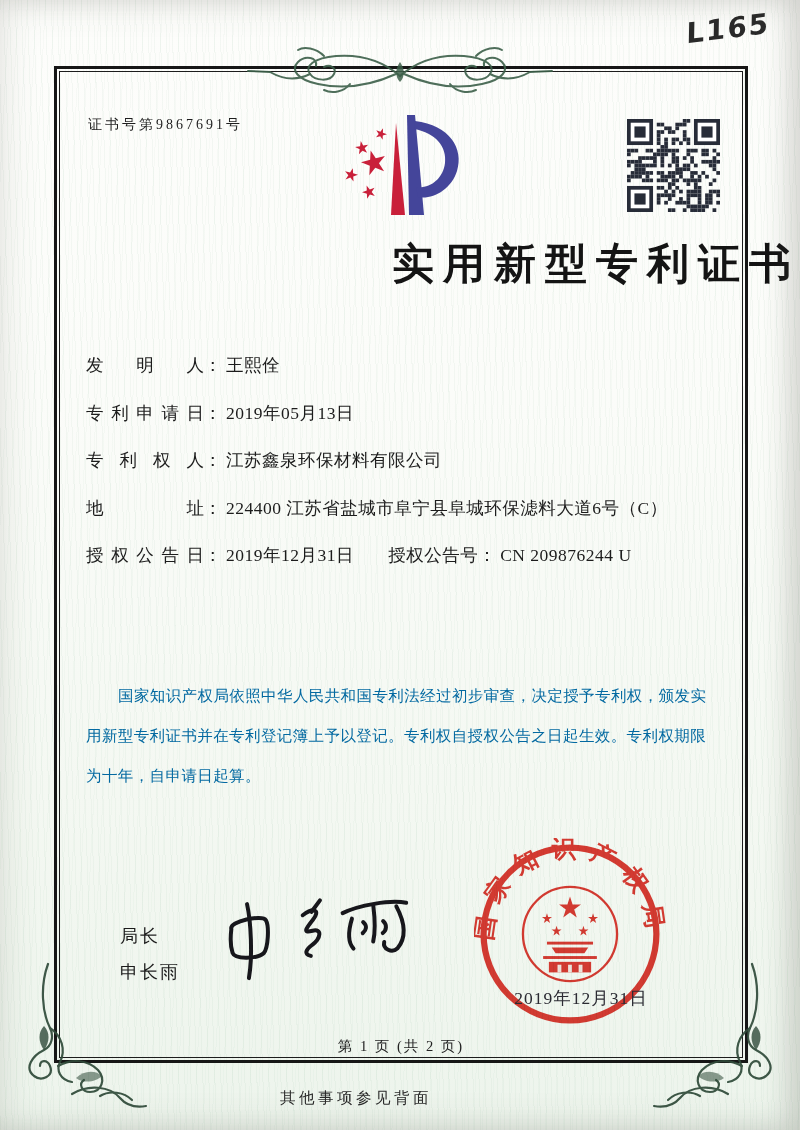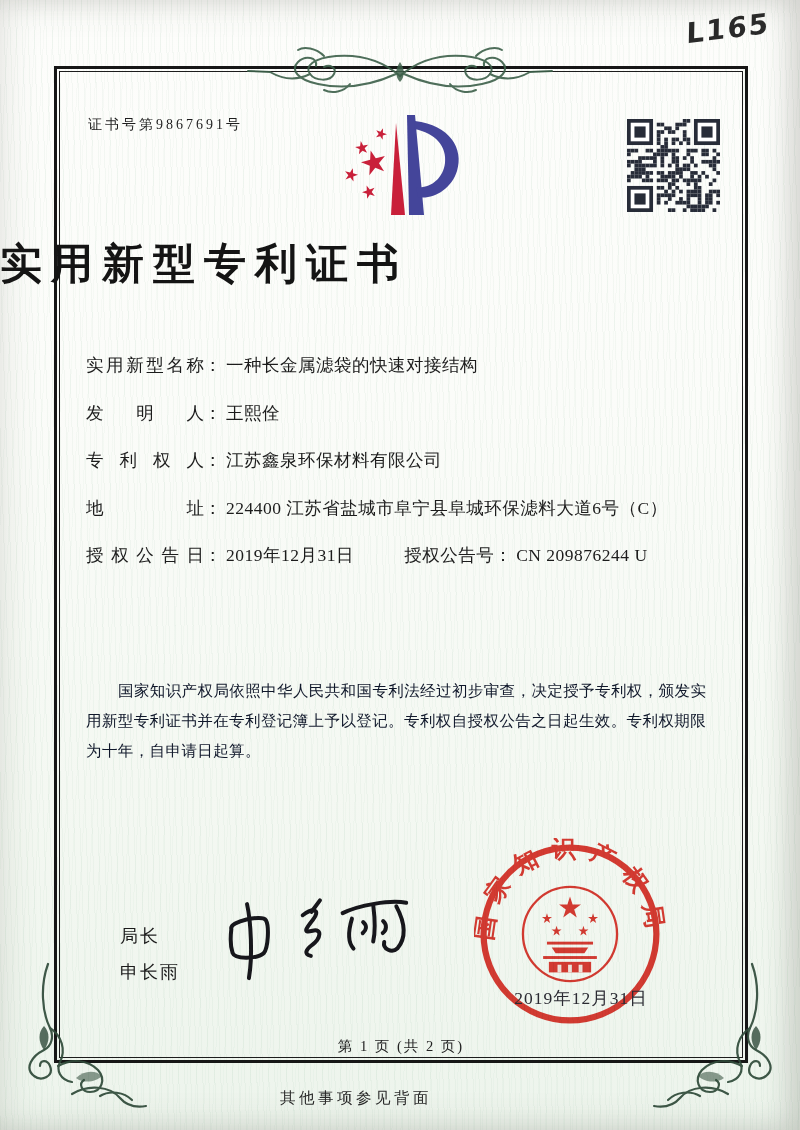--- a/index.html
+++ b/index.html
@@ -36,35 +36,35 @@
     font-family:"DejaVu Sans",sans-serif;font-size:28px;font-weight:600;
     color:#2a2a2a;transform:rotate(-7deg) skewX(-8deg);letter-spacing:2px;
   }
   .cert-no{
     position:absolute;left:88px;top:116px;
     font-size:14px;letter-spacing:3px;color:#1e1e1e;
   }
   .logo{position:absolute;left:330px;top:103px;}
   .qr{position:absolute;left:627px;top:119px;}
   .title{
-    position:absolute;left:0;right:0;top:236px;text-align:left;
+    position:absolute;left:0;right:0;top:236px;text-align:right;
     font-size:42px;font-weight:700;letter-spacing:9px;color:#141414;
   }
   .fields{position:absolute;left:86px;top:352px;width:630px;}
   .frow{height:47.5px;font-size:17.5px;line-height:26px;white-space:nowrap;}
   .flabel{
     display:inline-block;width:118px;vertical-align:top;
     text-align:justify;text-align-last:justify;
   }
   .colon{display:inline-block;vertical-align:top;}
   .fvalue{display:inline-block;vertical-align:top;letter-spacing:.5px;}
-  .grant2{margin-left:46px;}
+  .grant2{margin-left:30px;}
   .paras{
     position:absolute;left:86px;width:632px;top:676px;
-    font-size:15.5px;line-height:30px;color:#0f172a;letter-spacing:.4px;
+    font-size:15.5px;line-height:40px;color:#0369a1;letter-spacing:.4px;
   }
   .paras p{margin:0;text-indent:32px;}
   .signoff{
     position:absolute;left:120px;top:918px;
     font-size:18px;line-height:36px;color:#1b1b1b;letter-spacing:2px;
   }
   .signature{position:absolute;left:212px;top:892px;transform:rotate(-3deg);}
   .seal{position:absolute;left:474px;top:838px;mix-blend-mode:multiply;opacity:.93;}
   .seal-date{
     position:absolute;left:486px;top:986px;width:190px;text-align:center;
@@ -366,26 +366,26 @@
     <rect x="74.4" y="7.44" width="11.16" height="11.16" fill="#272c38"></rect>
     <rect x="0" y="66.96000000000001" width="26.040000000000003" height="26.040000000000003" fill="#272c38"></rect>
     <rect x="3.72" y="70.68" width="18.6" height="18.6" fill="#ffffff"></rect>
     <rect x="7.44" y="74.4" width="11.16" height="11.16" fill="#272c38"></rect>
   </svg>
 
 <div class="title">实用新型专利证书</div>
 
 <div class="fields">
   <div class="frow">
-    <span class="flabel">实用新型名称</span><span class="colon">：</span>
-    <span class="fvalue">一种长金属滤袋的快速对接结构</span>
+    <span class="flabel">发明人</span><span class="colon">：</span>
+    <span class="fvalue">王熙佺</span>
   </div>
   <div class="frow">
-    <span class="flabel">发明人</span><span class="colon">：</span>
-    <span class="fvalue">王熙佺</span>
+    <span class="flabel">专利申请日</span><span class="colon">：</span>
+    <span class="fvalue">2019年05月13日</span>
   </div>
   <div class="frow">
     <span class="flabel">专利权人</span><span class="colon">：</span>
     <span class="fvalue">江苏鑫泉环保材料有限公司</span>
   </div>
   <div class="frow">
     <span class="flabel">地址</span><span class="colon">：</span>
     <span class="fvalue">224400 江苏省盐城市阜宁县阜城环保滤料大道6号（C）</span>
   </div>
   <div class="frow">

